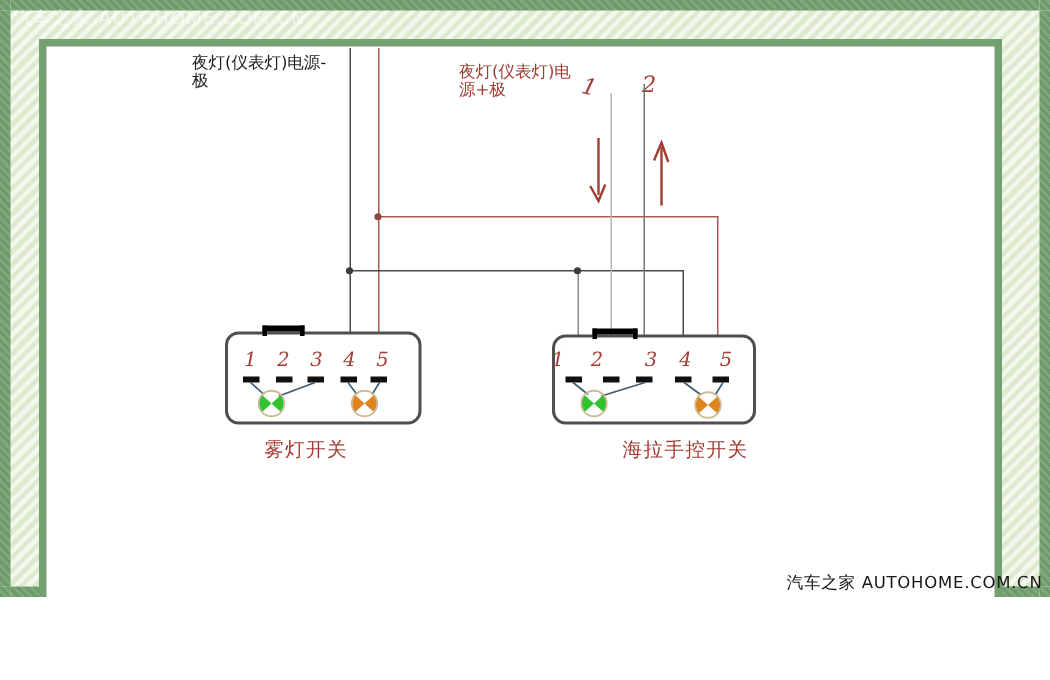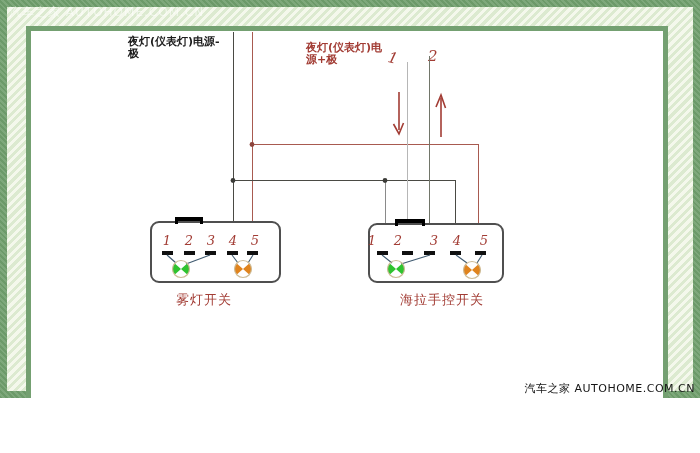--- a/index.html
+++ b/index.html
@@ -16,21 +16,21 @@
   .frame-edge{position:absolute;inset:0;border:7px solid var(--frame-dark);
     background:transparent;box-sizing:border-box;pointer-events:none;
     border-image:repeating-linear-gradient(45deg,#6c9a69 0 2px,#7ea87b 2px 4px) 7;}
   .canvas{position:absolute;left:26px;top:26px;width:642px;height:411px;box-sizing:border-box;
     background:#fff;border:5px solid var(--frame-dark);}
   .wm-top{position:absolute;left:9px;top:4px;font-size:12px;color:#fff;opacity:.55;
     letter-spacing:1px;white-space:nowrap;}
   .wm-bottom{position:absolute;right:5px;bottom:2px;font-size:11px;color:#161616;
     letter-spacing:.5px;white-space:nowrap;}
   
-  .lbl{position:absolute;font-size:11px;line-height:12px;color:#1c1c1c;white-space:nowrap;font-weight:bold;}
+  .lbl{position:absolute;font-size:11px;line-height:12px;color:#1c1c1c;white-space:nowrap;}
   .lbl.red{color:var(--accent-red);}
   .circuit-num{position:absolute;font:italic 15px "DejaVu Serif",serif;color:var(--accent-red);}
   
   .wire{position:absolute;}
   .w-black{background:var(--wire-black);}
   .w-red{background:var(--wire-red);}
   .w-gray{background:var(--wire-gray);}
   .w-lgray{background:var(--wire-light-gray);}
   .w-dgray{background:var(--wire-dark-gray);}
   
@@ -95,21 +95,21 @@
   <span class="pin-num" style="left:372px;">1</span>
   <span class="pin-num" style="left:398px;">2</span>
   <span class="pin-num" style="left:434px;">3</span>
   <span class="pin-num" style="left:457px;">4</span>
   <span class="pin-num" style="left:484px;">5</span>
   <span class="pin-bar" style="left:377px;"></span>
   <span class="pin-bar" style="left:402px;"></span>
   <span class="pin-bar" style="left:424px;"></span>
   <span class="pin-bar" style="left:450px;"></span>
   <span class="pin-bar" style="left:475px;"></span>
-  <span class="switch-label" style="left:400px;text-align:right;">海拉手控开关</span>
+  <span class="switch-label" style="left:415px;text-align:right;">海拉手控开关</span>
 
   <svg class="overlay" width="700" height="453" viewBox="0 0 700 453">
 
     <g stroke="var(--accent-red)" stroke-width="1.6" fill="none">
       <path d="M399,92 L399,130"></path>
       <polyline points="393.5,124 399,134 403.5,123"></polyline>
     </g>
     <g stroke="var(--accent-red)" stroke-width="1.6" fill="none">
       <path d="M441,98 L441,137"></path>
       <polyline points="436,107 441,95 445.5,108"></polyline>

